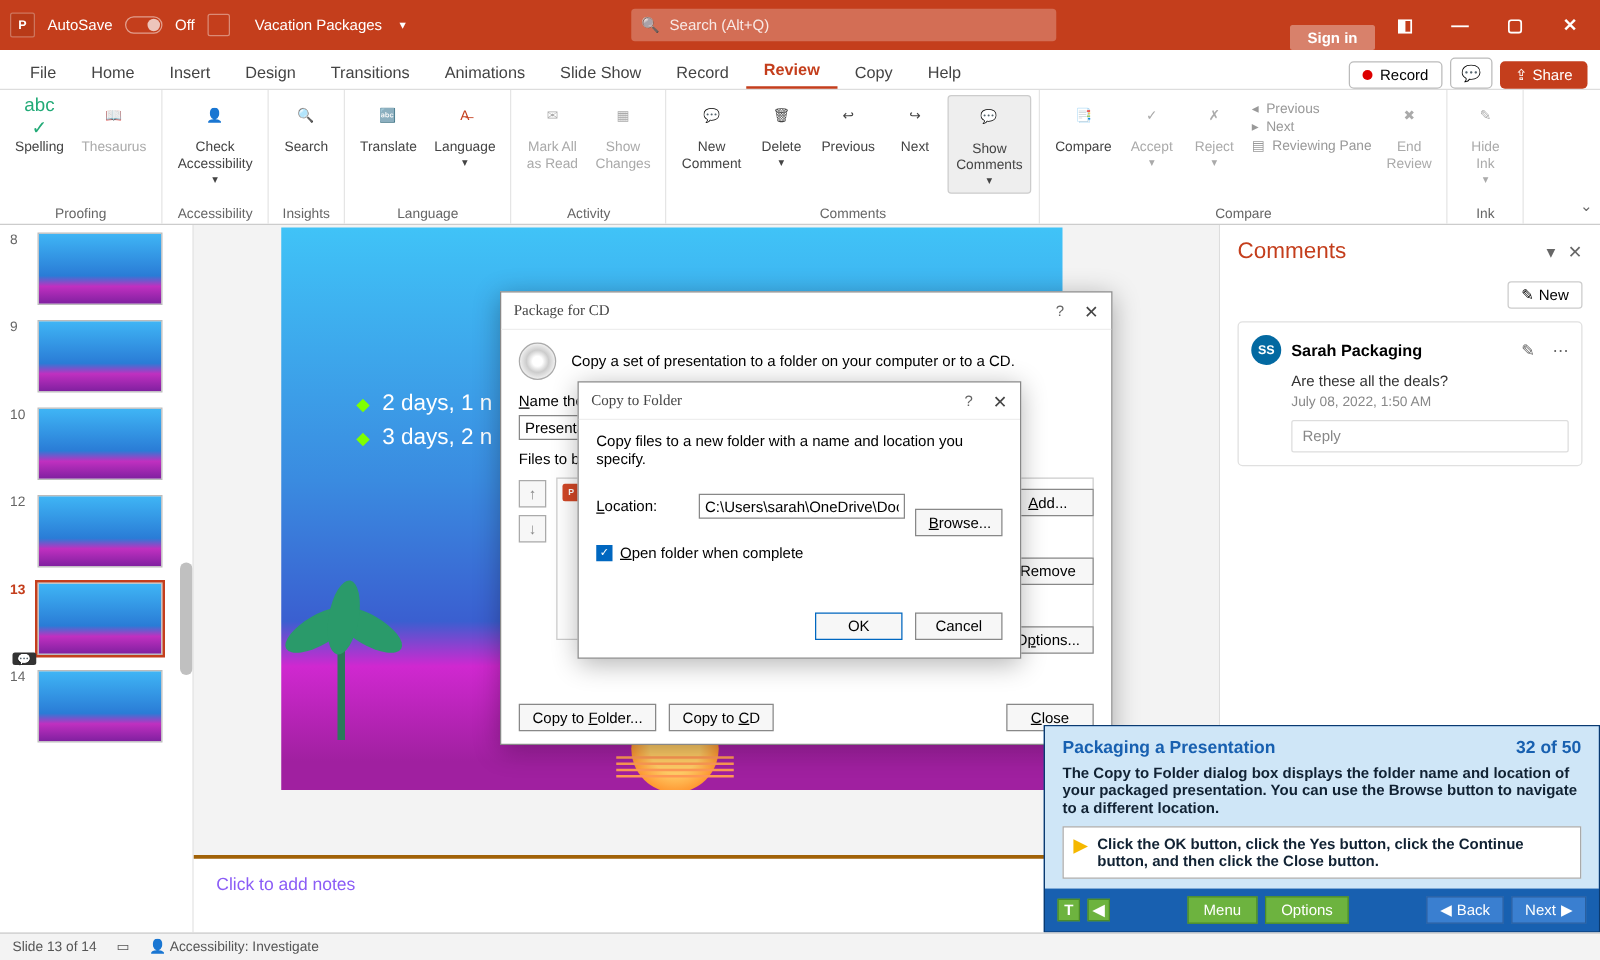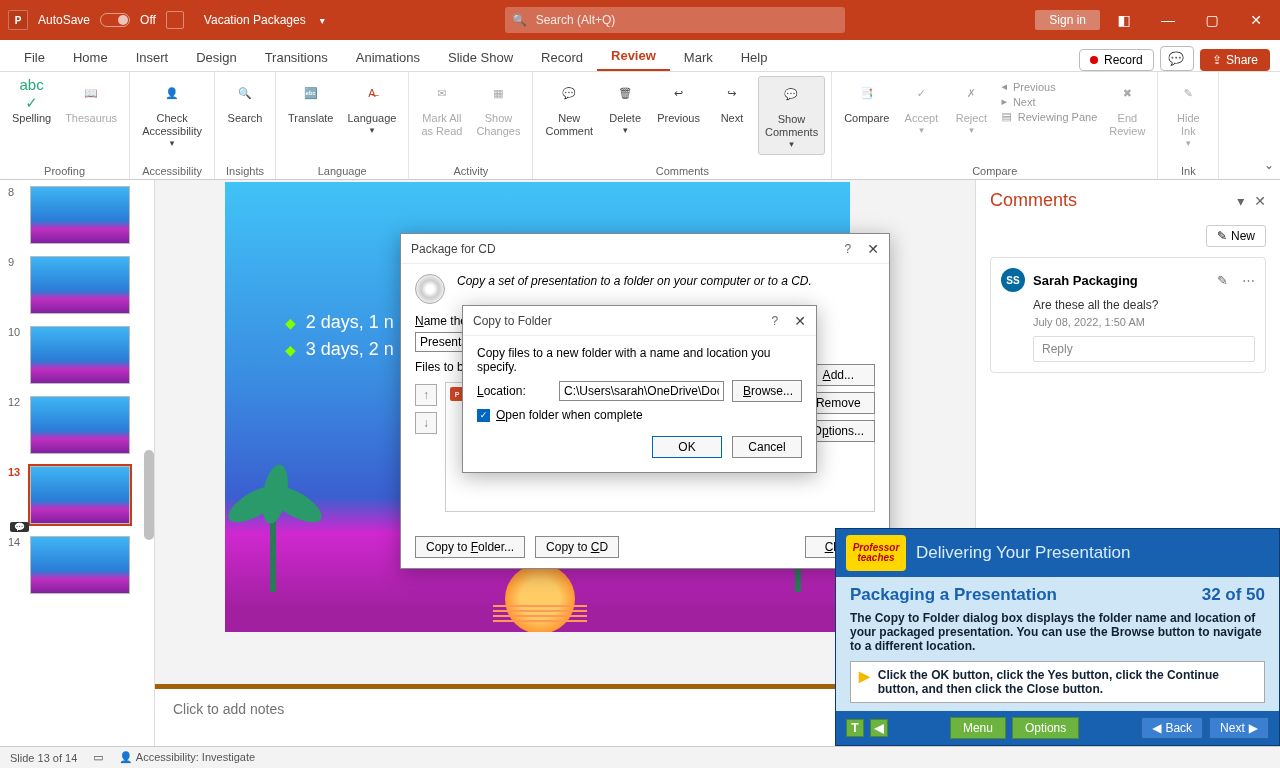--- a/index.html
+++ b/index.html
@@ -8,21 +8,21 @@
 
 .titlebar { height: 40px; background: #c43e1c; display: flex; align-items: center; color: #fff; font-size: 12px; }
 .titlebar .left { display: flex; align-items: center; gap: 10px; padding-left: 8px; }
 .titlebar .ppicon { width: 20px; height: 20px; background: #b83a18; border: 1px solid rgba(255,255,255,.3); border-radius: 2px; display:flex; align-items:center; justify-content:center; font-size:10px; font-weight:bold;}
 .titlebar .autosave-toggle { width: 30px; height: 14px; border: 1px solid rgba(255,255,255,.5); border-radius: 7px; position: relative; }
 .titlebar .autosave-toggle::before { content:''; position:absolute; right:1px; top:1px; width:10px; height:10px; background:rgba(255,255,255,.7); border-radius:50%; }
 .titlebar .saveico { width:18px; height:18px; border:1px solid rgba(255,255,255,.4); border-radius:2px;}
 .titlebar .docname { margin-left: 10px; }
 .titlebar .chev { font-size: 10px; margin-left: 4px; }
 .titlebar .searchbox { margin-left: 180px; width: 340px; height: 26px; background: rgba(255,255,255,.25); border-radius: 3px; display: flex; align-items: center; padding: 0 8px; gap: 8px; color: rgba(255,255,255,.85); }
-.titlebar .right { margin-left: auto; display: flex; align-items: center; gap: 4px; padding-right: 4px; }
+.titlebar .right { margin-left: auto; display: flex; align-items: flex-end; gap: 4px; padding-right: 4px; font-weight: bold; }
 .titlebar .signin { background: rgba(255,255,255,.35); padding: 3px 14px; border-radius: 2px; font-size: 12px; }
 .titlebar .winbtn { width: 40px; height: 40px; display: flex; align-items: center; justify-content: center; font-size: 14px; }
 
 
 .menutabs { height: 32px; display: flex; align-items: flex-end; padding: 0 10px; border-bottom: 1px solid #ddd; font-size: 13px; }
 .menutabs .tab { padding: 6px 14px; color: #444; }
 .menutabs .tab.active { color: #c43e1c; border-bottom: 2px solid #c43e1c; font-weight: 600; }
 .menutabs .spacer { flex: 1; }
 .menutabs .recbtn { border: 1px solid #bbb; border-radius: 4px; padding: 3px 10px; display: flex; align-items: center; gap: 6px; margin-right: 6px; font-size: 12px; }
 .menutabs .recbtn .dot { width: 8px; height: 8px; background: #d00; border-radius: 50%; }
@@ -62,73 +62,73 @@
 .slide .bullets .b { display: flex; align-items: center; gap: 10px; margin-bottom: 6px; }
 .slide .bullets .diamond { color: #7fff00; font-size: 14px; }
 .sun { position:absolute; left:280px; top:382px; width:70px; height:70px; border-radius:50%; background: radial-gradient(circle, #ffcc66 40%, #ff9933 70%);}
 .sunlines { position:absolute; left:260px; top:420px; width:110px; height:30px; }
 .sunlines div { height:2px; background:#ff9955; margin:3px 8px;}
 .palm { position:absolute; bottom:40px; width:120px; height:160px; }
 .palm.left { left: -10px; } .palm.right { right: -10px; }
 .palm .trunk { position:absolute; bottom:0; left:55px; width:6px; height:90px; background:#2a7a5a;}
 .palm .leaf { position:absolute; width:60px; height:24px; border-radius:50%; background:#2a9a6a; }
 
-.notesbar { position: absolute; left: 0; right: 0; bottom: 0; height: 62px; background: #fff; border-top: 5px solid #a16207; padding: 12px 18px; color: #737373; font-size: 14px; }
+.notesbar { position: absolute; left: 0; right: 0; bottom: 0; height: 62px; background: #fff; border-top: 3px solid #a16207; padding: 12px 18px; color: #8b5cf6; font-size: 14px; }
 
 
 .commentspane { width: 305px; background: #fff; border-left: 1px solid #ddd; display: flex; flex-direction: column; }
 .commentspane .hdr { display: flex; align-items: center; padding: 10px 14px; }
 .commentspane .hdr .title { color: #c43e1c; font-size: 18px; flex: 1; }
 .commentspane .hdr .ctrl { color: #666; margin-left: 10px; font-size: 14px; }
 .commentspane .newbtn { align-self: flex-end; margin: 4px 14px 10px; border: 1px solid #ccc; padding: 3px 10px; font-size: 12px; border-radius: 3px; display:flex; gap:4px; align-items:center;}
 .commentcard { margin: 0 14px 10px; border: 1px solid #e0e0e0; border-radius: 4px; padding: 10px; }
 .commentcard .top { display: flex; align-items: center; gap: 8px; }
 .avatar { width: 24px; height: 24px; border-radius: 50%; background: #0369a1; color: #fff; font-size: 10px; display: flex; align-items: center; justify-content: center; font-weight: 600; }
 .commentcard .name { font-weight: 600; font-size: 13px; flex: 1; }
 .commentcard .action { color: #666; font-size: 13px; margin-left: 6px; }
 .commentcard .body { font-size: 12px; margin: 6px 0 4px 32px; color: #333; }
 .commentcard .date { font-size: 11px; color: #888; margin-left: 32px; }
 .replybox { margin: 8px 0 0 32px; border: 1px solid #ddd; padding: 5px 8px; font-size: 12px; color: #888; border-radius: 2px; }
 
 
 .dialog { position: absolute; background: #fff; border: 1px solid #888; box-shadow: 0 4px 20px rgba(0,0,0,.3); font-size: 12px; }
 .dlgtitle { height: 30px; display: flex; align-items: center; padding: 0 10px; color: #444; border-bottom: 1px solid #eee; }
-.dlgtitle .t { flex: 1; }
+.dlgtitle .t { flex: 1; font-family: Liberation Serif, serif; }
 .dlgtitle .q { margin-right: 16px; color: #666; }
 .dlgtitle .x { color: #444; font-size: 14px; }
 .pkgdlg { left: 400px; top: 233px; width: 490px; }
 .pkgbody { padding: 10px 14px 14px; }
-.pkgbody .desc { display: flex; gap: 12px; margin-bottom: 10px; font-style: italic; }
+.pkgbody .desc { display: flex; align-items: center; gap: 12px; margin-bottom: 10px; }
 .pkgbody .cdico { width: 30px; height: 30px; border-radius: 50%; background: radial-gradient(circle, #fff 20%, #ccc 45%, #eee 70%); border: 1px solid #aaa; }
 .pkgbody label { display: block; margin: 4px 0; }
 .pkgbody input[type=text] { width: 290px; padding: 2px 4px; border: 1px solid #888; font-size: 12px; }
 .filesbox { border: 1px solid #ccc; height: 130px; margin-top: 4px; padding: 4px; background: #fff; }
 .filesbox .frow { display: flex; align-items: center; gap: 6px; font-size: 11px; }
 .pptico { width:14px; height:14px; background:#d24726; border-radius:2px; display:inline-flex; align-items:center; justify-content:center; color:#fff; font-size:7px; font-weight:bold;}
 .arrowbtn { width: 22px; height: 22px; border: 1px solid #aaa; display: flex; align-items: center; justify-content: center; color: #888; margin-top: 6px; background:#f7f7f7;}
 .sidebtns { position: absolute; right: 14px; top: 130px; display: flex; flex-direction: column; gap: 6px; }
-.dlgbtn { min-width: 70px; padding: 3px 10px; border: 1px solid #888; background: #f7f7f7; text-align: center; font-size: 12px; }
+.dlgbtn { min-width: 70px; padding: 3px 10px; border: 1px solid #888; background: #f7f7f7; text-align: center; font-size: 12px; margin-top: 27px; }
 .dlgbottom { display: flex; gap: 10px; justify-content: space-between; padding: 10px 14px; border-top: 0; }
 
 .copydlg { left: 462px; top: 305px; width: 355px; background: #fff; }
 .copybody { padding: 10px 14px 14px; }
 .copybody .row { display: flex; align-items: center; margin: 6px 0; gap: 8px; }
 .copybody .lbl { width: 82px; }
 .copybody input[type=text] { flex: 1; padding: 2px 4px; border: 1px solid #888; font-size: 12px; }
 .copybody .chk { display: flex; align-items: center; gap: 6px; margin-top: 6px; }
 .copybody .chkbox { width: 13px; height: 13px; background: #0067c0; display:flex; align-items:center; justify-content:center; color:#fff; font-size:9px;}
 .copybody .btns { display: flex; justify-content: flex-end; gap: 10px; margin-top: 14px; }
 
 
 .tutor { position: absolute; right: 0; bottom: 22px; width: 445px; background: #1860b0; color: #fff; font-size: 12px; border: 1px solid #0a3a70; }
 .tutor .thead { display: flex; align-items: center; padding: 6px 10px; gap: 10px; }
 .tutor .logo { width: 60px; height: 36px; background: #ffd700; color: #b00; font-style: italic; font-weight: bold; font-size: 10px; display:flex; align-items:center; justify-content:center; border-radius:4px; text-align:center; line-height:1;}
 .tutor .ttitle { font-size: 17px; color: #d8ecff; }
 .tutor .tbody { background: #cfe6f7; color: #123; padding: 8px 14px; }
-.tutor .tsub { display: flex; justify-content: space-between; color: #1860b0; font-weight: 600; font-size: 17px; margin-bottom: 6px; }
+.tutor .tsub { display: flex; justify-content: space-between; color: #1860b0; font-weight: 600; font-size: 14px; margin-bottom: 6px; }
 .tutor .instruct { background: #fff; border: 1px solid #aaa; padding: 6px 8px; margin-top: 8px; display: flex; gap: 8px; font-weight: 600; font-size: 12px; }
 .tutor .tri { color: #f5b800; font-size: 14px; }
 .tutor .tfoot { background: #1860b0; padding: 6px 10px; display: flex; align-items: center; gap: 6px; }
 .tutor .tbtn { background: #6db33f; color: #fff; padding: 3px 12px; border: 1px solid #4a8a2a; font-size: 12px; }
 .tutor .tnav { background: #3a7fd0; padding: 3px 10px; border: 1px solid #2a5f9f; display:flex; align-items:center; gap:4px;}
 .tutor .sq { width:18px; height:18px; background:#6db33f; border:1px solid #4a8a2a; display:flex; align-items:center; justify-content:center; font-weight:bold;}
 
 
 .status { position: absolute; left: 0; right: 0; bottom: 0; height: 22px; background: #f3f3f3; border-top: 1px solid #ccc; display: flex; align-items: center; padding: 0 10px; font-size: 11px; color: #555; gap: 16px; }
 
@@ -163,21 +163,21 @@
 <div class="menutabs">
   <div class="tab">File</div>
   <div class="tab">Home</div>
   <div class="tab">Insert</div>
   <div class="tab">Design</div>
   <div class="tab">Transitions</div>
   <div class="tab">Animations</div>
   <div class="tab">Slide Show</div>
   <div class="tab">Record</div>
   <div class="tab active">Review</div>
-  <div class="tab">Mark</div>
+  <div class="tab">Copy</div>
   <div class="tab">Help</div>
   <div class="spacer"></div>
   <div class="recbtn">
       <span class="dot"></span>
       <span>Record</span>
     </div>
   <div class="commtoggle">💬</div>
   <div class="sharebtn">
       <span>⇪</span>
       <span>Share</span>
@@ -478,24 +478,20 @@
       <span><span class="u">O</span>pen folder when complete</span>
     </div>
     <div class="btns">
       <div class="dlgbtn" style="border-color:#0067c0;">OK</div>
       <div class="dlgbtn">Cancel</div>
     </div>
   </div>
 </div>
 
 <div class="tutor">
-  <div class="thead">
-    <div class="logo">Professor teaches</div>
-    <div class="ttitle">Delivering Your Presentation</div>
-  </div>
   <div class="tbody">
     <div class="tsub">
       <span>Packaging a Presentation</span>
       <span>32 of 50</span>
     </div>
     <div style="font-weight:600;">The Copy to Folder dialog box displays the folder name and location of your packaged presentation. You can use the Browse button to navigate to a different location.</div>
     <div class="instruct">
       <span class="tri">▶</span>
       <span>Click the OK button, click the Yes button, click the Continue button, and then click the Close button.</span>
     </div>

